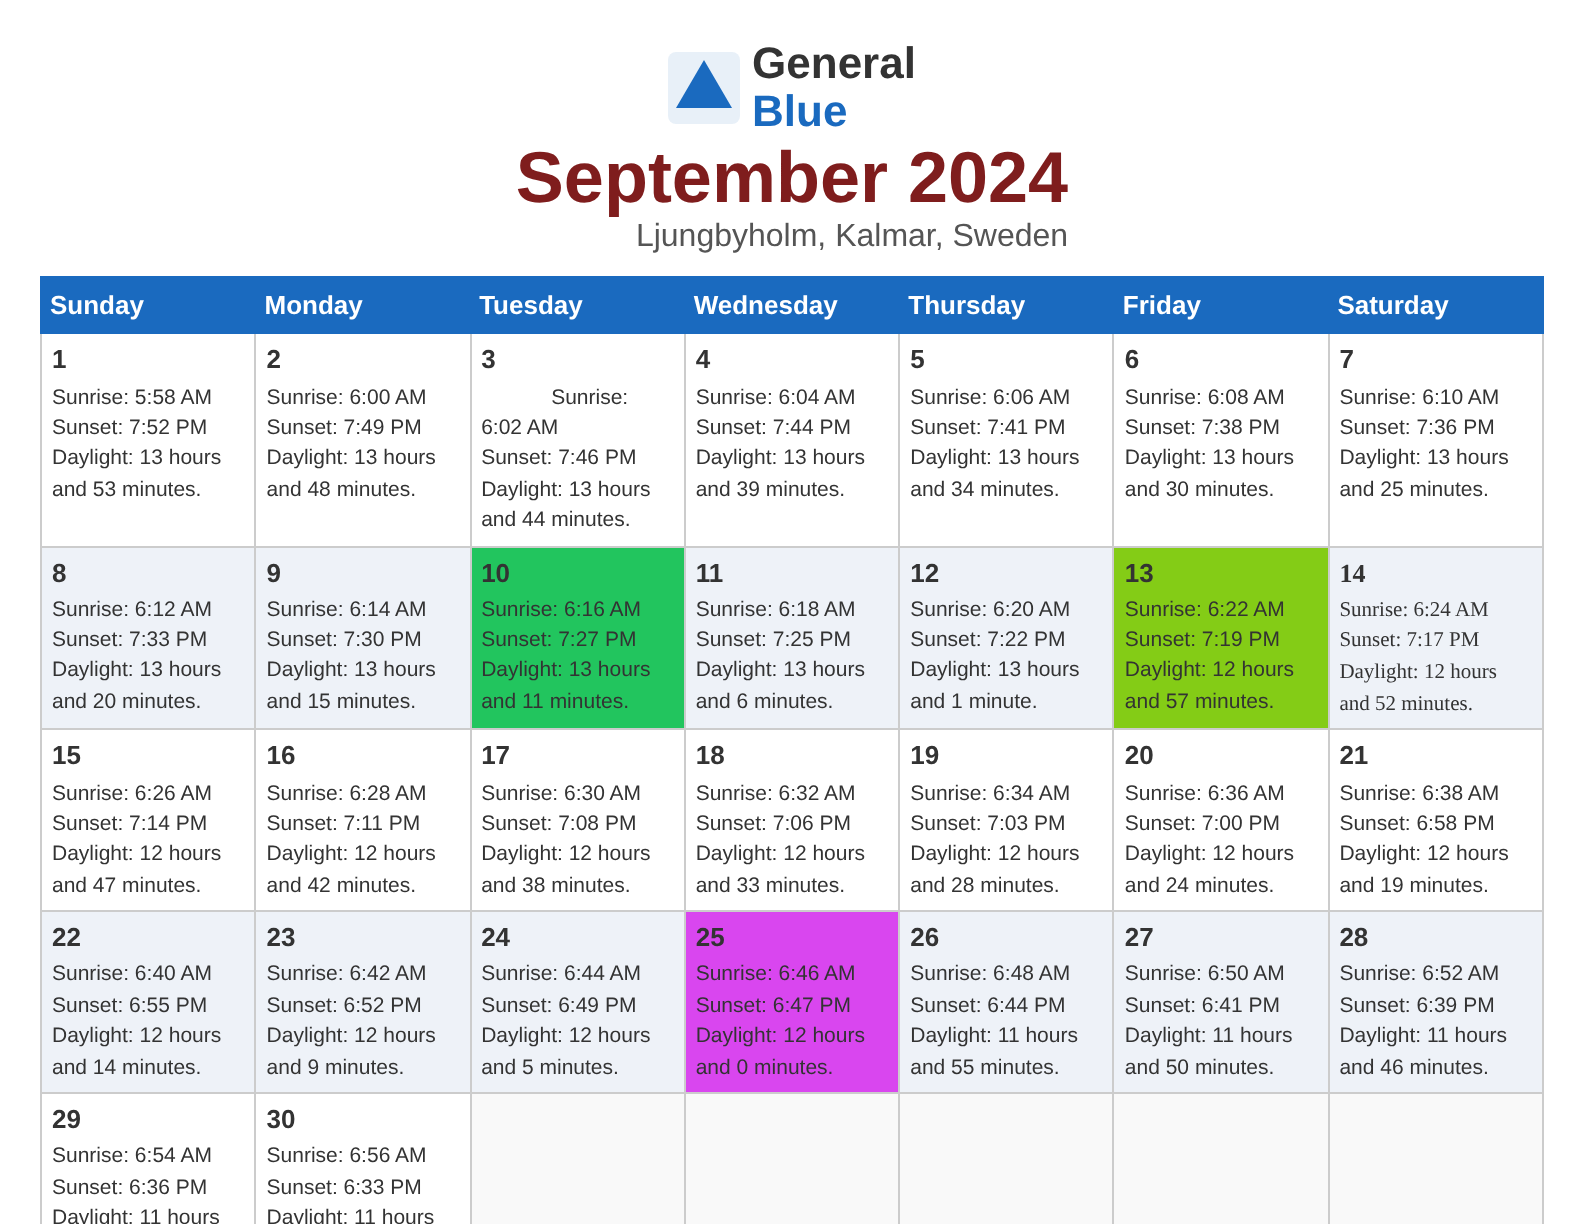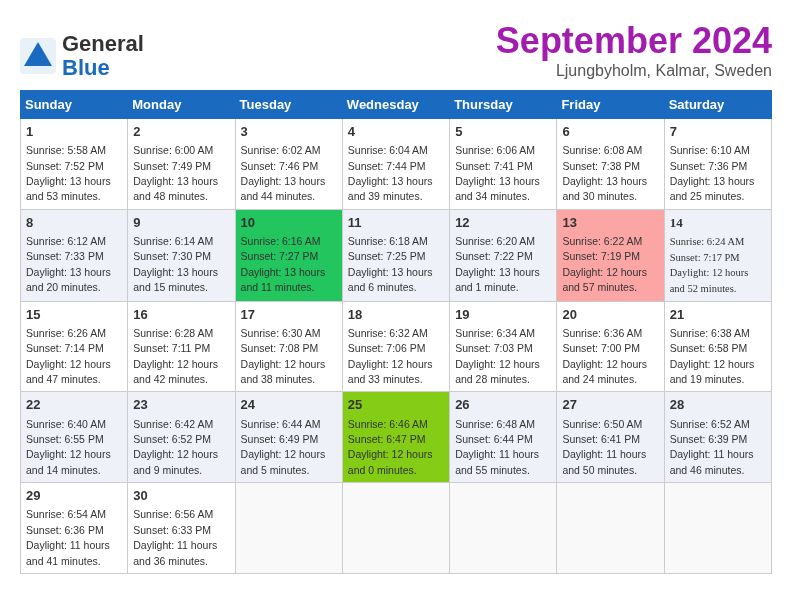--- a/index.html
+++ b/index.html
@@ -6,22 +6,23 @@
     body {
       font-family: Arial, sans-serif;
       background: #fff;
       width: 792px;
       min-height: 612px;
       padding: 20px;
     }
     .header-area {
       display: flex;
       justify-content: space-between;
-      align-items: flex-end;
+      align-items: center;
       margin-bottom: 10px;
+      flex-direction: column;
     }
     .logo {
       display: flex;
       align-items: center;
       gap: 6px;
     }
     .logo-text {
       font-size: 22px;
       font-weight: bold;
       line-height: 1.1;
@@ -31,21 +32,21 @@
     .logo-icon {
       width: 36px;
       height: 36px;
     }
     .title-area {
       text-align: right;
     }
     .month-title {
       font-size: 36px;
       font-weight: bold;
-      color: #a21caf;
+      color: #7f1d1d;
     }
     .location {
       font-size: 16px;
       color: #555;
     }
     .calendar {
       width: 100%;
       border-collapse: collapse;
       font-size: 11px;
     }
@@ -116,21 +117,21 @@
   <tbody id="calendar-body">
   <tr>
         <td style="background: rgb(255, 255, 255);"><span class="day-num">1</span><span class="day-info" style="white-space: pre-line;">Sunrise: 5:58 AM
 Sunset: 7:52 PM
 Daylight: 13 hours
 and 53 minutes.</span></td>
         <td style="background: rgb(255, 255, 255);"><span class="day-num">2</span><span class="day-info" style="white-space: pre-line;">Sunrise: 6:00 AM
 Sunset: 7:49 PM
 Daylight: 13 hours
 and 48 minutes.</span></td>
-        <td style="background: rgb(255, 255, 255);"><span class="day-num">3</span><span class="day-info" style="white-space: pre-line;">Sunrise: 6:02 AM
+        <td style="background: rgb(255, 255, 255);"><span class="day-num">3</span><span class="day-info" style="white-space: pre-line; margin-left: 35px;">Sunrise: 6:02 AM
 Sunset: 7:46 PM
 Daylight: 13 hours
 and 44 minutes.</span></td>
         <td style="background: rgb(255, 255, 255);"><span class="day-num">4</span><span class="day-info" style="white-space: pre-line;">Sunrise: 6:04 AM
 Sunset: 7:44 PM
 Daylight: 13 hours
 and 39 minutes.</span></td>
         <td style="background: rgb(255, 255, 255);"><span class="day-num">5</span><span class="day-info" style="white-space: pre-line;">Sunrise: 6:06 AM
 Sunset: 7:41 PM
 Daylight: 13 hours
@@ -158,21 +159,21 @@
 Daylight: 13 hours
 and 11 minutes.</span></td>
         <td style="background: rgb(238, 242, 248);"><span class="day-num">11</span><span class="day-info" style="white-space: pre-line;">Sunrise: 6:18 AM
 Sunset: 7:25 PM
 Daylight: 13 hours
 and 6 minutes.</span></td>
         <td style="background: rgb(238, 242, 248);"><span class="day-num">12</span><span class="day-info" style="white-space: pre-line;">Sunrise: 6:20 AM
 Sunset: 7:22 PM
 Daylight: 13 hours
 and 1 minute.</span></td>
-        <td style="background: #fca5a5;"><span class="day-num">13</span><span class="day-info" style="white-space: pre-line;">Sunrise: 6:22 AM
+        <td style="background: #84cc16;"><span class="day-num">13</span><span class="day-info" style="white-space: pre-line;">Sunrise: 6:22 AM
 Sunset: 7:19 PM
 Daylight: 12 hours
 and 57 minutes.</span></td>
         <td style="background: rgb(238, 242, 248); font-family: Liberation Serif, serif;"><span class="day-num">14</span><span class="day-info" style="white-space: pre-line;">Sunrise: 6:24 AM
 Sunset: 7:17 PM
 Daylight: 12 hours
 and 52 minutes.</span></td>
       </tr>
       <tr>
         <td style="background: rgb(255, 255, 255);"><span class="day-num">15</span><span class="day-info" style="white-space: pre-line;">Sunrise: 6:26 AM
@@ -210,21 +211,21 @@
 Daylight: 12 hours
 and 14 minutes.</span></td>
         <td style="background: rgb(238, 242, 248);"><span class="day-num">23</span><span class="day-info" style="white-space: pre-line;">Sunrise: 6:42 AM
 Sunset: 6:52 PM
 Daylight: 12 hours
 and 9 minutes.</span></td>
         <td style="background: rgb(238, 242, 248);"><span class="day-num">24</span><span class="day-info" style="white-space: pre-line;">Sunrise: 6:44 AM
 Sunset: 6:49 PM
 Daylight: 12 hours
 and 5 minutes.</span></td>
-        <td style="background: #84cc16;"><span class="day-num">25</span><span class="day-info" style="white-space: pre-line;">Sunrise: 6:46 AM
+        <td style="background: #d946ef;"><span class="day-num">25</span><span class="day-info" style="white-space: pre-line;">Sunrise: 6:46 AM
 Sunset: 6:47 PM
 Daylight: 12 hours
 and 0 minutes.</span></td>
         <td style="background: rgb(238, 242, 248);"><span class="day-num">26</span><span class="day-info" style="white-space: pre-line;">Sunrise: 6:48 AM
 Sunset: 6:44 PM
 Daylight: 11 hours
 and 55 minutes.</span></td>
         <td style="background: rgb(238, 242, 248);"><span class="day-num">27</span><span class="day-info" style="white-space: pre-line;">Sunrise: 6:50 AM
 Sunset: 6:41 PM
 Daylight: 11 hours

